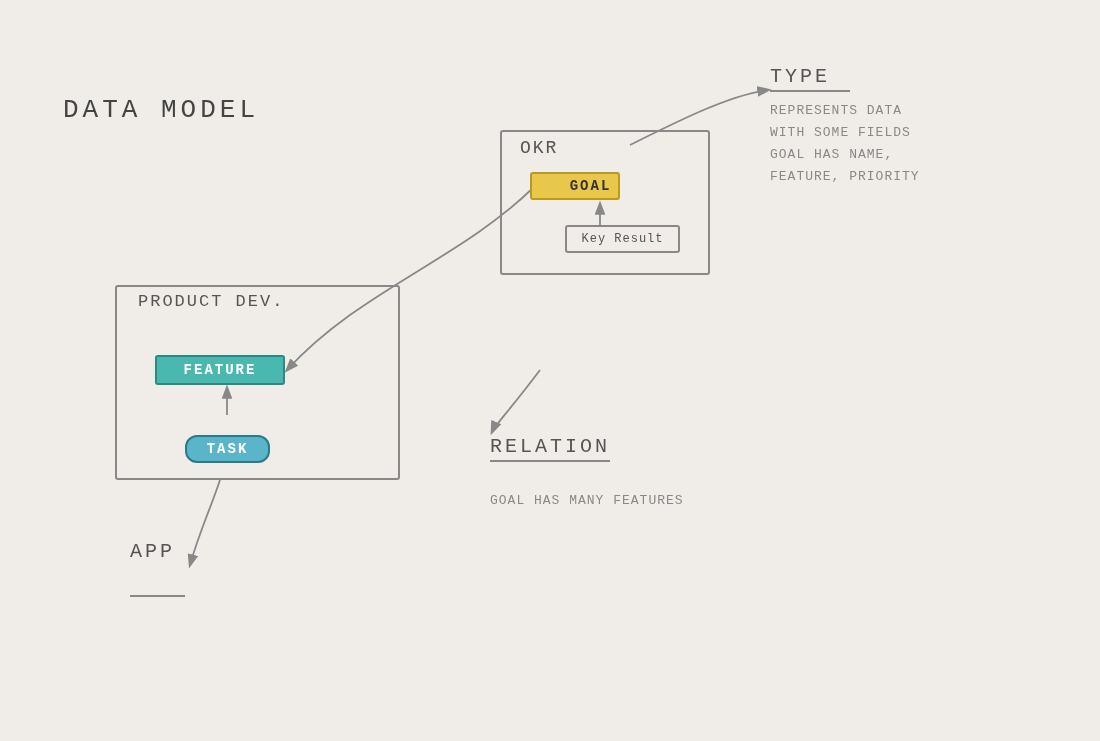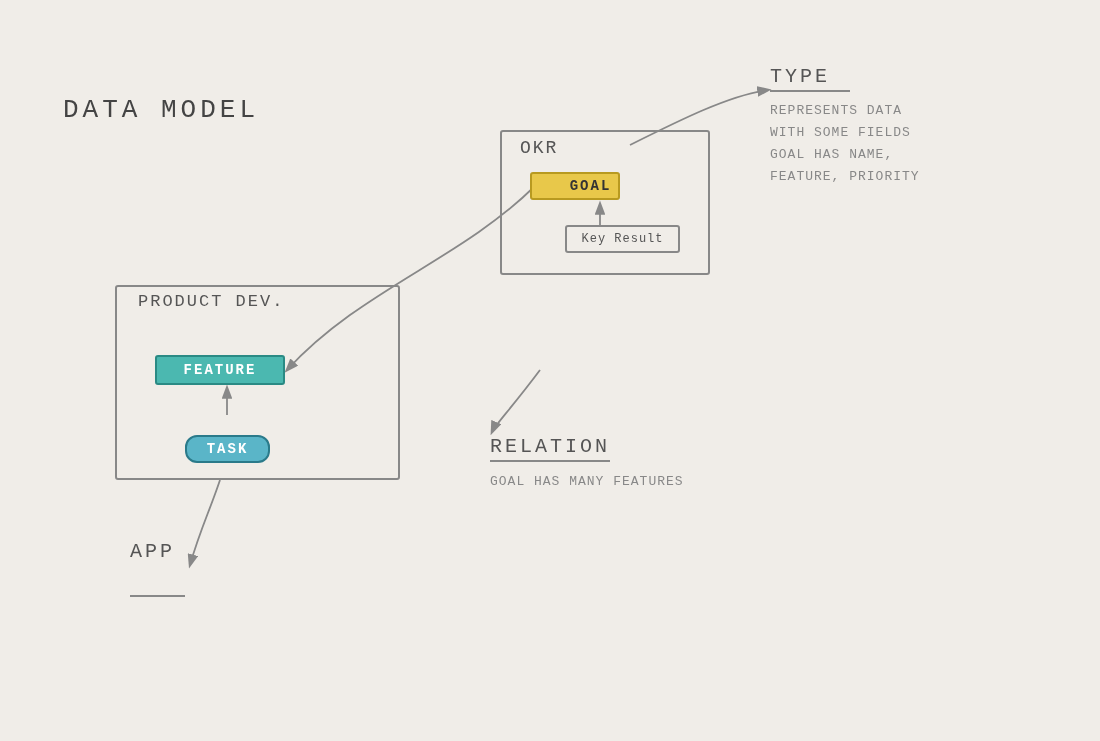--- a/index.html
+++ b/index.html
@@ -213,21 +213,21 @@
       position: absolute;
       top: 460px;
       left: 490px;
       width: 120px;
       height: 2px;
       background: #888;
     }
 
     .relation-desc {
       position: absolute;
-      top: 474px;
+      top: 493px;
       left: 490px;
       font-size: 13px;
       color: #888;
       letter-spacing: 1px;
       font-family: 'Courier New', monospace;
     }
 
     
     .app-heading {
       position: absolute;

